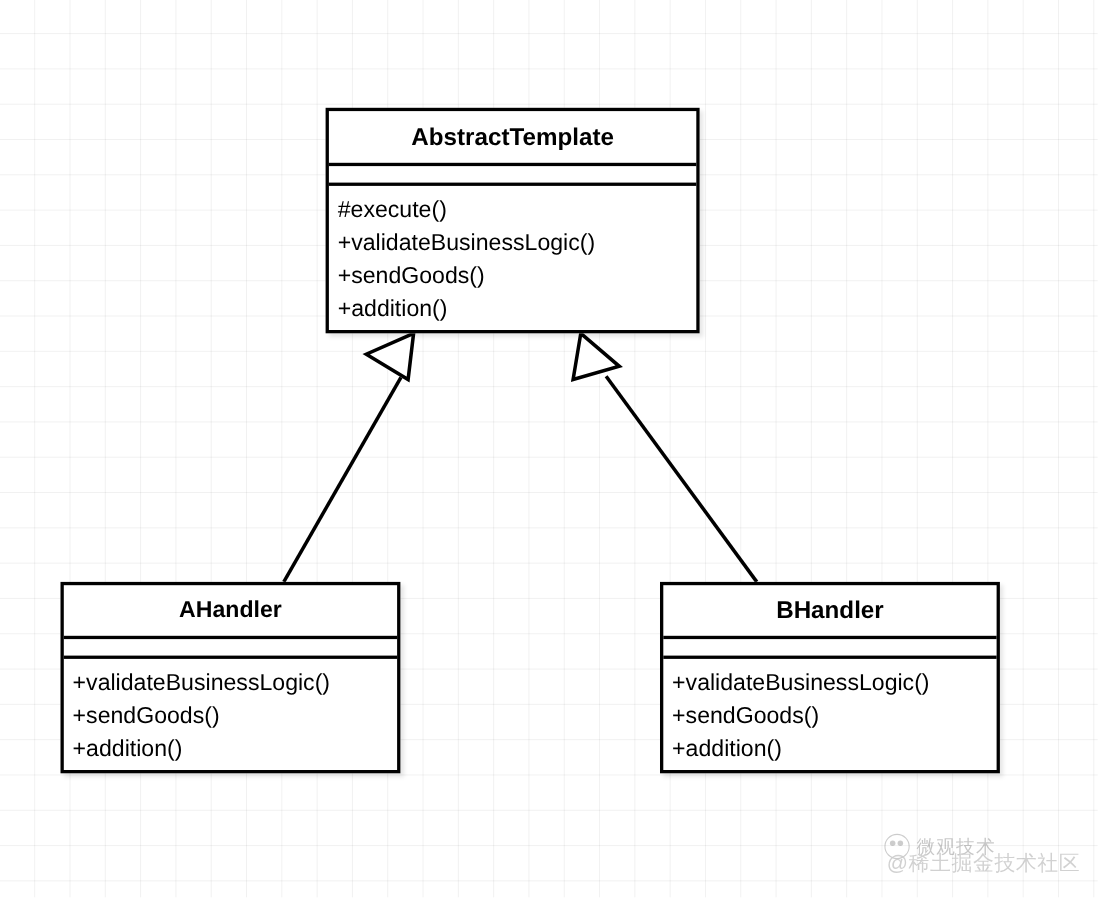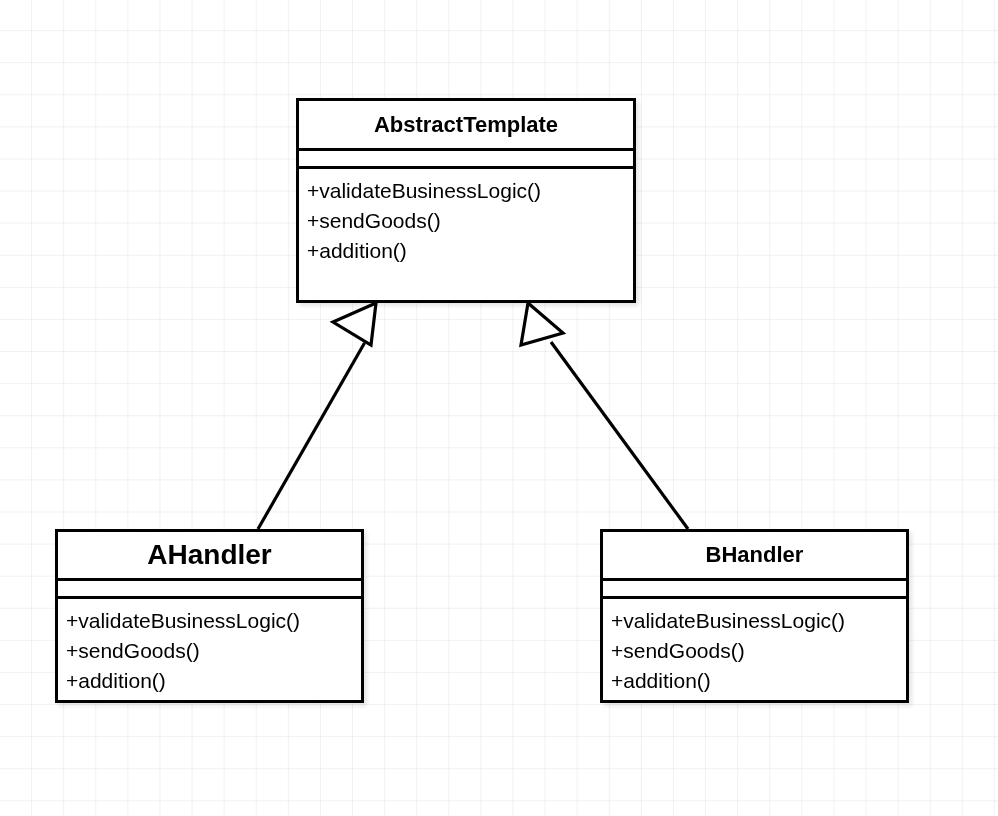--- a/index.html
+++ b/index.html
@@ -98,21 +98,21 @@
   
   #class-ahandler {
     left: 55px;
     top: 529px;
     width: 309px;
     height: 174px;
   }
   #class-ahandler .uml-title {
     height: 46px;
     line-height: 46px;
-    font-size: 28px;
+    font-size: 21px;
   }
   #class-ahandler .uml-attrs {
     height: 15px;
   }
   #class-ahandler .uml-methods {
     padding: 7px 0 0 8px;
     font-size: 21px;
     line-height: 30px;
   }
 
@@ -214,20 +214,21 @@
       <polygon points="528,303 563,333 521,345" fill="#ffffff" stroke="#000000" stroke-width="3.2" stroke-linejoin="miter"></polygon>
     </g>
   </svg>
 
   <div id="class-abstract-template" class="uml-class">
     <div class="uml-title">AbstractTemplate</div>
     <div class="uml-divider"></div>
     <div class="uml-attrs"></div>
     <div class="uml-divider"></div>
     <div class="uml-methods">
+      <div class="uml-method">#execute()</div>
       <div class="uml-method">+validateBusinessLogic()</div>
       <div class="uml-method">+sendGoods()</div>
       <div class="uml-method">+addition()</div>
     </div>
   </div>
 
   <div id="class-ahandler" class="uml-class">
     <div class="uml-title">AHandler</div>
     <div class="uml-divider"></div>
     <div class="uml-attrs"></div>
@@ -244,14 +245,21 @@
     <div class="uml-divider"></div>
     <div class="uml-attrs"></div>
     <div class="uml-divider"></div>
     <div class="uml-methods">
       <div class="uml-method">+validateBusinessLogic()</div>
       <div class="uml-method">+sendGoods()</div>
       <div class="uml-method">+addition()</div>
     </div>
   </div>
 
+  <div id="watermark">
+    <div id="watermark-primary">
+      <span id="watermark-logo"></span>
+      <span id="watermark-brand">微观技术</span>
+    </div>
+    <div id="watermark-handle">@稀土掘金技术社区</div>
+  </div>
 
 </div>
 
 </body></html>

